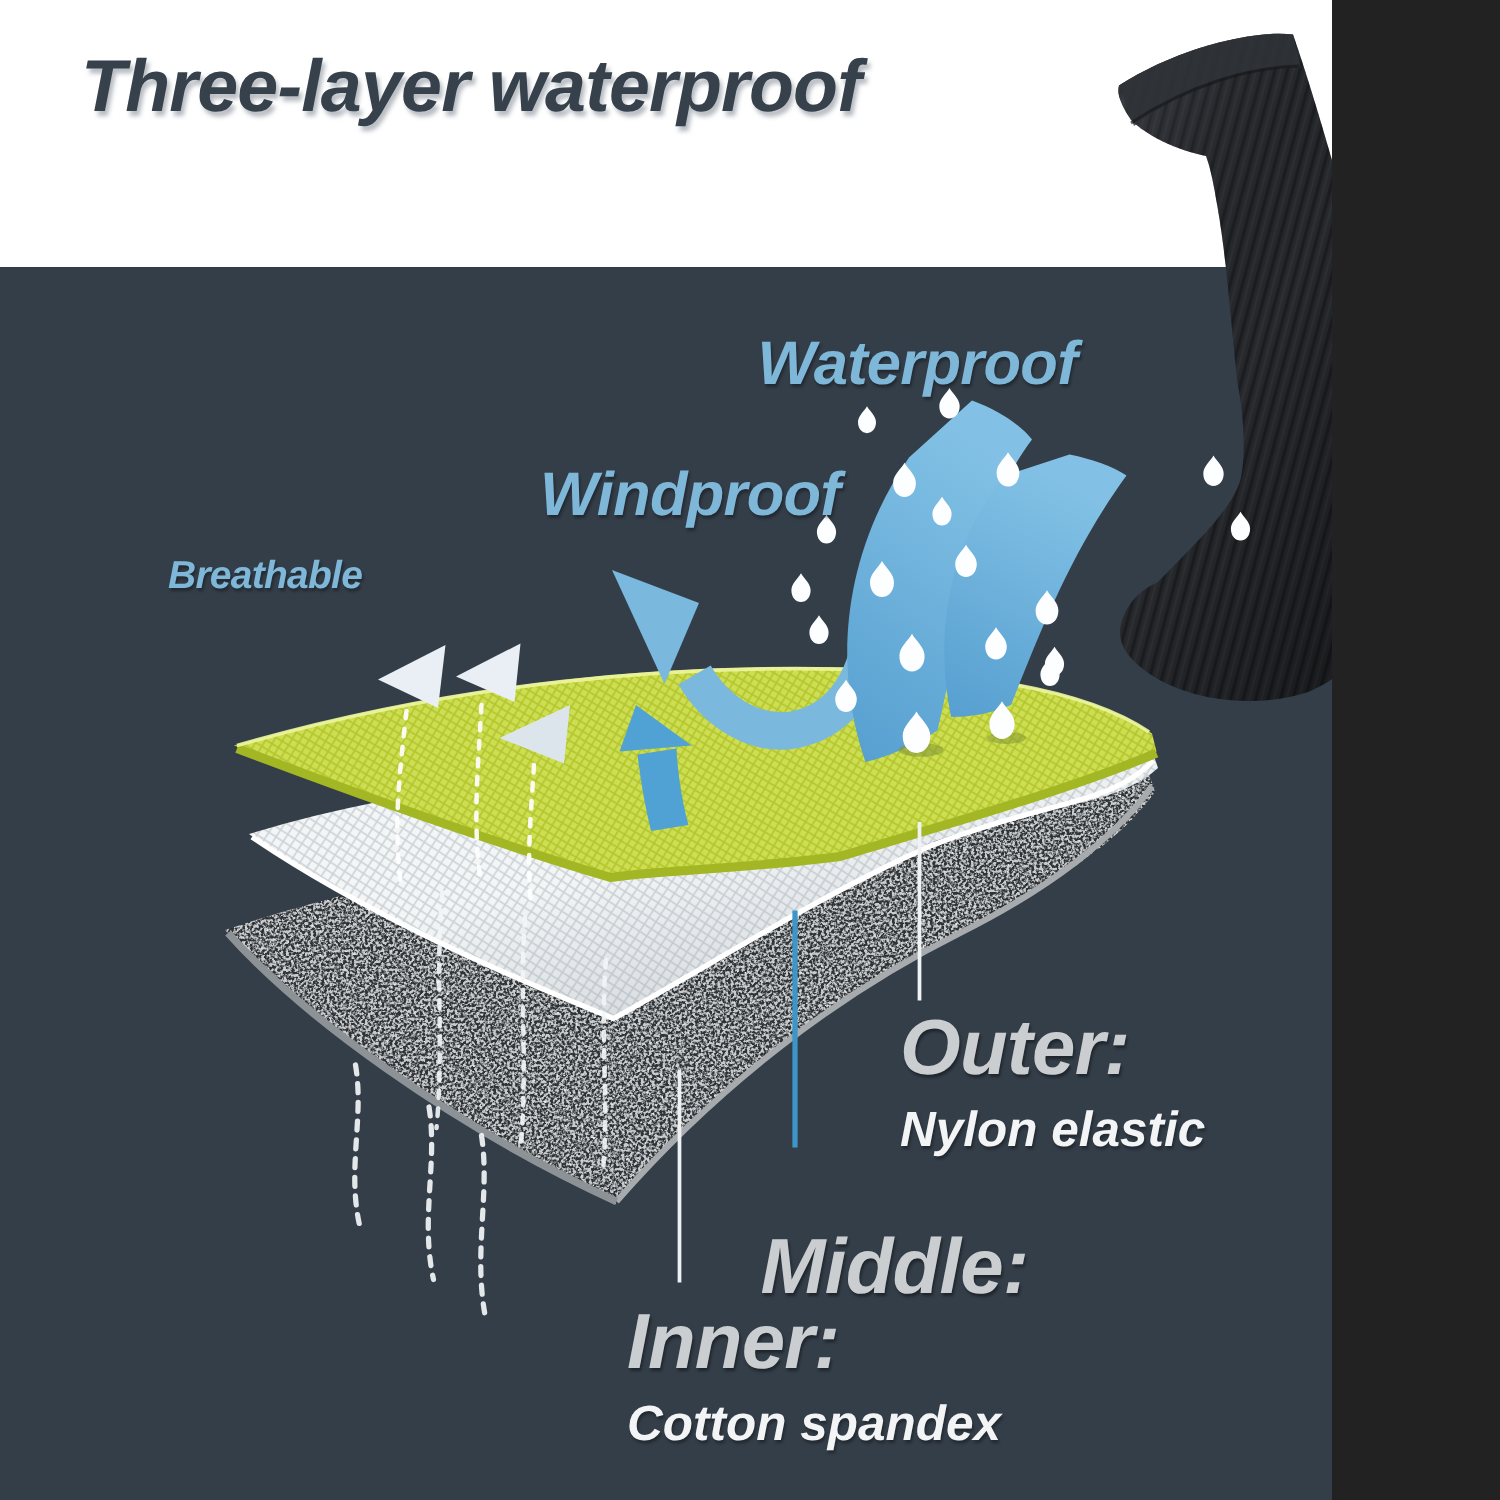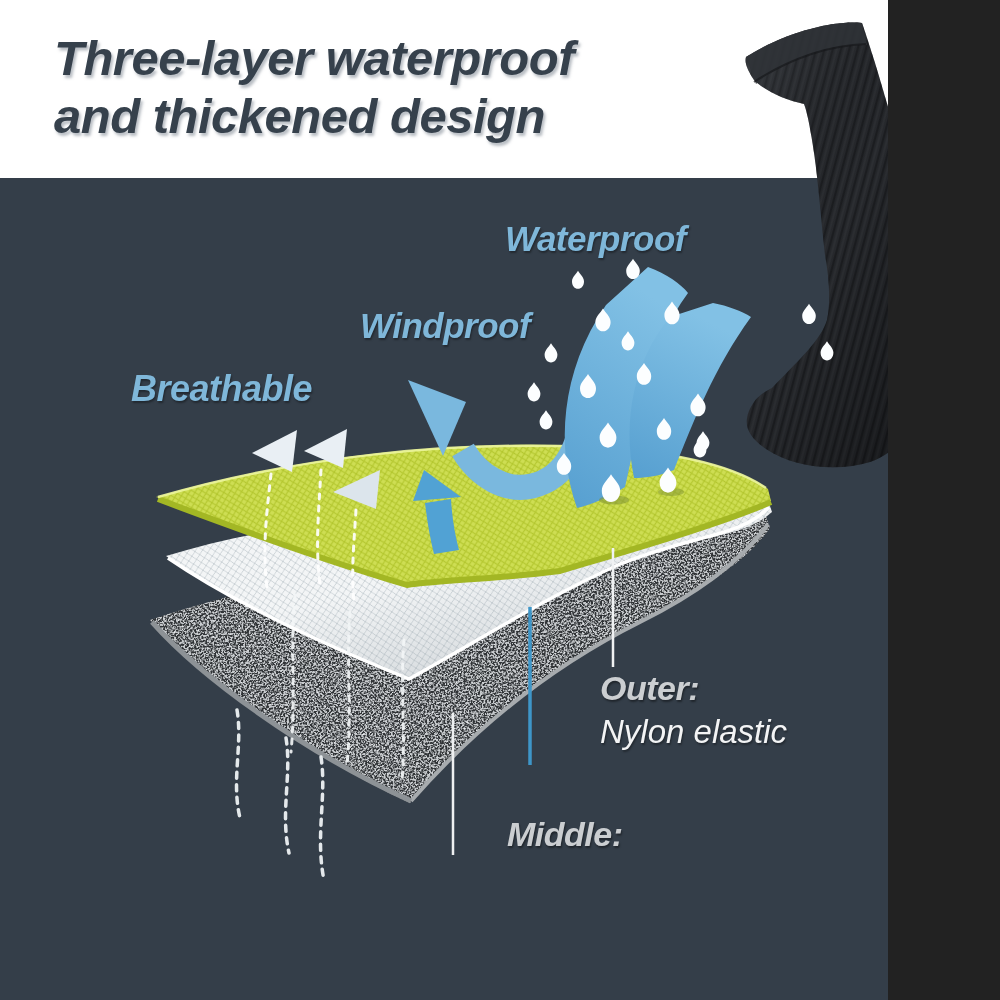--- a/index.html
+++ b/index.html
@@ -10,34 +10,34 @@
   .header-band{position:absolute;left:0;top:0;width:1000px;height:178px;background:#ffffff;}
   .header-title{
     position:absolute;left:54px;top:30px;margin:0;
     font-style:italic;font-weight:700;font-size:49px;line-height:1.18;
     letter-spacing:-0.5px;color:#36414c;
     text-shadow:2px 3px 3px rgba(125,135,145,0.55);
   }
   .header-title span{display:block;}
   .scene{position:absolute;left:0;top:0;width:1000px;height:1000px;}
   .feat-label{
-    position:absolute;font-style:italic;font-weight:700;font-size:35px;
+    position:absolute;font-style:italic;font-weight:700;font-size:41px;
     color:#7fb7d9;letter-spacing:-0.5px;white-space:nowrap;
     text-shadow:1px 2px 2px rgba(0,0,0,0.35);
   }
   .lbl-waterproof{left:505px;top:219px;}
   .lbl-windproof{left:360px;top:306px;font-style:italic;}
-  .lbl-breathable{left:131px;top:368px;font-size:36px;}
+  .lbl-breathable{left:112px;top:368px;font-size:26px;}
   .layer-note{position:absolute;white-space:nowrap;}
   .layer-note .ln-h{
-    font-style:italic;font-weight:700;font-size:34px;color:#cbced1;
+    font-style:italic;font-weight:700;font-size:52px;color:#cbced1;
     letter-spacing:-0.5px;text-shadow:1px 2px 2px rgba(0,0,0,0.4);
   }
   .layer-note .ln-b{
-    margin-top:5px;font-style:italic;font-weight:400;font-size:33px;color:#f3f4f5;
+    margin-top:5px;font-style:italic;font-weight:700;font-size:33px;color:#f3f4f5;
     text-shadow:1px 2px 2px rgba(0,0,0,0.35);
   }
   .note-outer{left:600px;top:669px;}
   .note-middle{left:507px;top:767px;margin-top:48px;}
   .note-inner{left:418px;top:865px;}
 </style>
 </head>
 <body>
 
 <div class="canvas">
@@ -230,28 +230,31 @@
       <use href="#dropShape" transform="translate(611,487) scale(1.15)"></use>
       <use href="#dropShape" transform="translate(668,479) scale(1.05)"></use>
       <use href="#dropShape" transform="translate(700,447) scale(0.8)"></use>
       <use href="#dropShape" transform="translate(809,313) scale(0.85)"></use>
       <use href="#dropShape" transform="translate(827,350) scale(0.8)"></use>
     </g>
   </svg>
 
   <h1 class="header-title">
     <span>Three-layer waterproof</span>
-    <span>and thickened design</span>
   </h1>
 
   <div class="feat-label lbl-waterproof">Waterproof</div>
   <div class="feat-label lbl-windproof">Windproof</div>
   <div class="feat-label lbl-breathable">Breathable</div>
 
   <div class="layer-note note-outer">
     <div class="ln-h">Outer:</div>
     <div class="ln-b">Nylon elastic</div>
   </div>
   <div class="layer-note note-middle">
     <div class="ln-h">Middle:</div>
   </div>
+  <div class="layer-note note-inner">
+    <div class="ln-h">Inner:</div>
+    <div class="ln-b">Cotton spandex</div>
+  </div>
 
 </div>
 
 </body></html>

